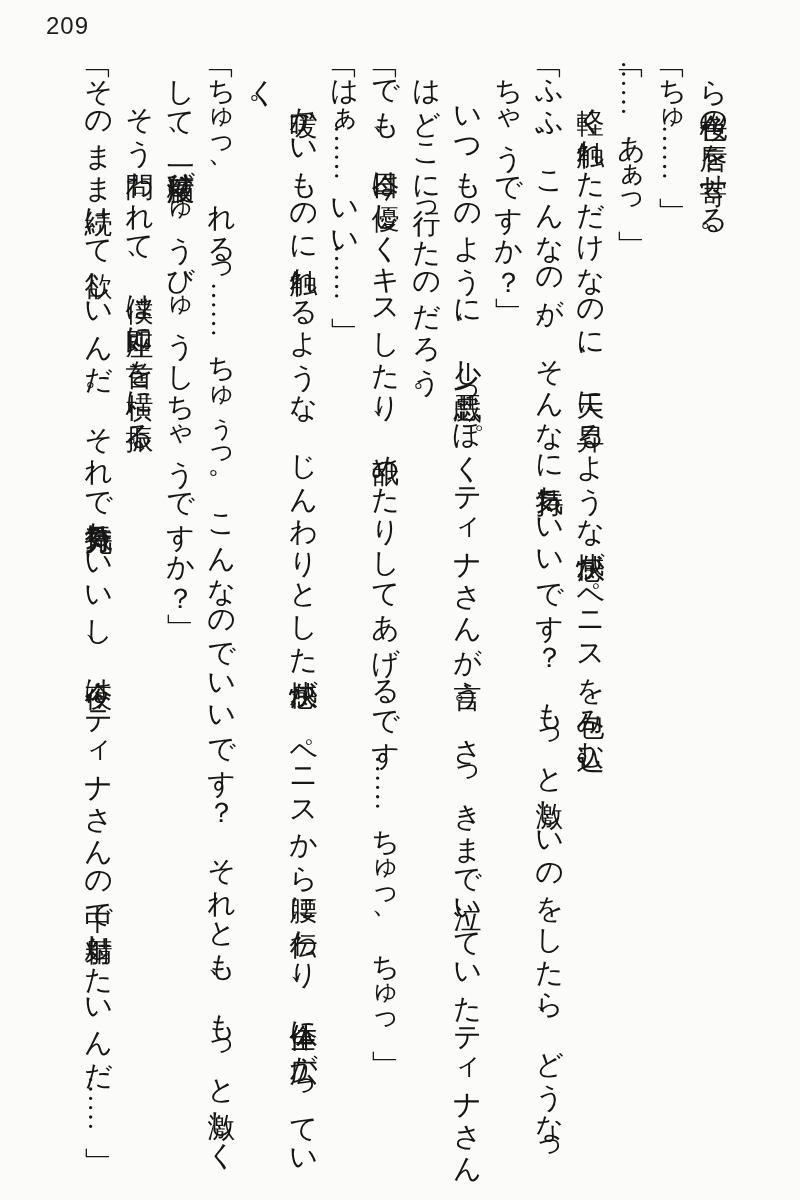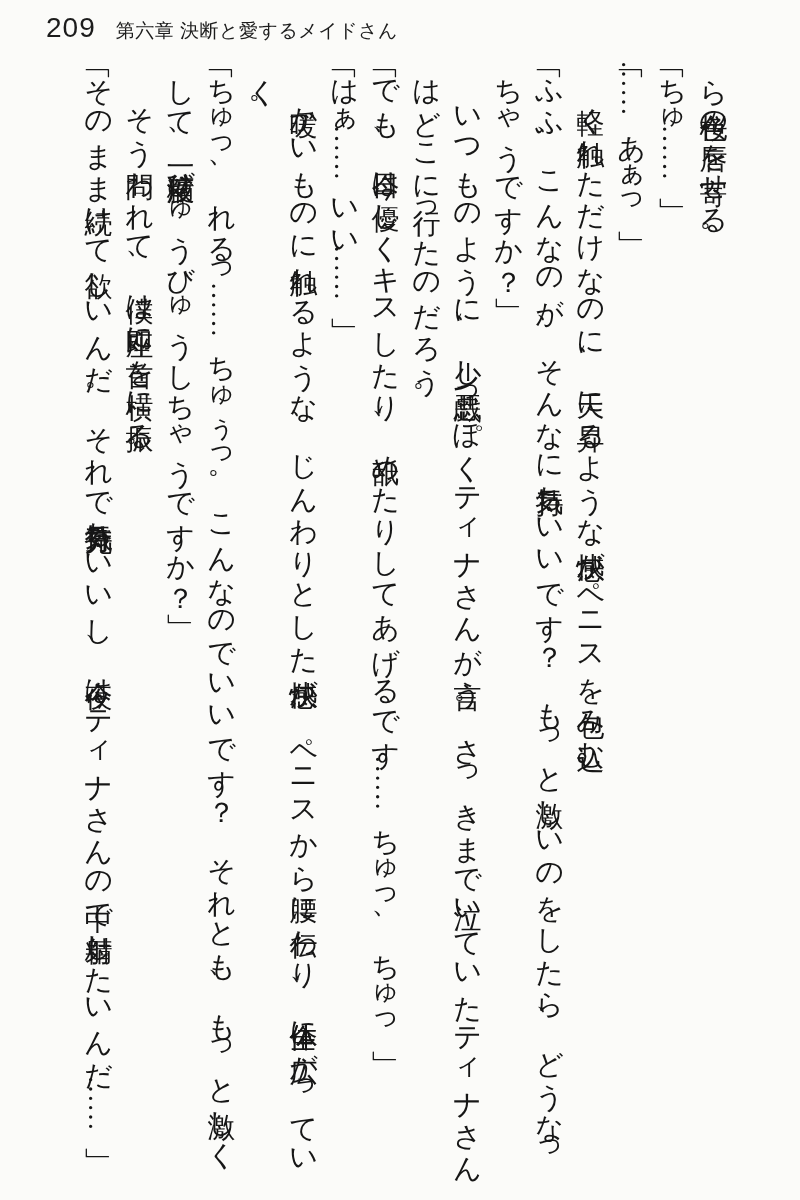--- a/index.html
+++ b/index.html
@@ -24,21 +24,21 @@
     top: 12px;
     left: 46px;
     display: flex;
     align-items: baseline;
     gap: 20px;
     color: #1c1c1c;
     font-family: "Liberation Sans", "DejaVu Sans", sans-serif;
     white-space: nowrap;
   }
   .page-number {
-    font-size: 28px;
+    font-size: 24px;
     letter-spacing: 1px;
   }
   .chapter-title {
     font-size: 19px;
     letter-spacing: 0.5px;
   }
   
   .body-text {
     position: absolute;
     top: 60px;
@@ -59,21 +59,20 @@
     text-indent: 1em;
   }
 </style>
 </head>
 <body>
 
 <div class="page">
 
   <div class="page-header">
     <span class="page-number">209</span>
-    <span class="chapter-title">第六章 決断と愛するメイドさん</span>
   </div>
 
   <div class="body-text">
       <p>ら桜色の唇を寄せる。</p>
       <p>「ちゅ……」</p>
       <p>「……あぁっ」</p>
       <p class="indent">軽く触れただけなのに、天に昇るような快感がペニスを包み込む。</p>
       <p>「ふふ、こんなのが、そんなに気持ちいいです？　もっと激しいのをしたら、どうなっちゃうですか？」</p>
       <p class="indent">いつものように、少し悪戯っぽくティナさんが言う。さっきまで泣いていたティナさんはどこに行ったのだろう。</p>
       <p>「でも、今日は優しくキスしたり、舐めたりしてあげるです……ちゅっ、ちゅっ」</p>

